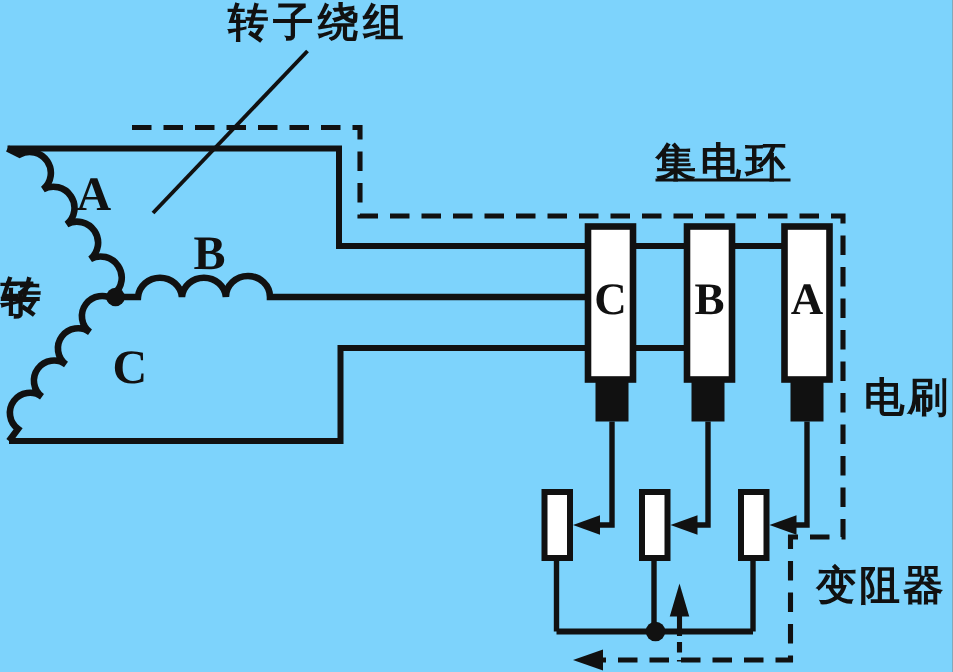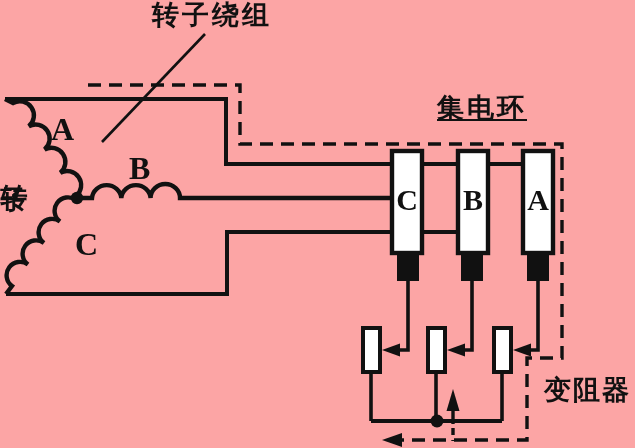--- a/index.html
+++ b/index.html
@@ -1,19 +1,19 @@
 <!DOCTYPE html>
 <html><head>
 <meta charset="utf-8">
 <style>
   html,body{margin:0;padding:0;background:#888;}
   .canvas{
     position:relative;
     width:635px;height:448px;
-    background:#fca5a5;
+    background:#7dd3fc;
     font-family:"Liberation Serif","DejaVu Serif",serif;
     overflow:hidden;
   }
   .canvas svg{position:absolute;left:0;top:0;}
   .lbl{
     position:absolute;
     color:#111;
     font-weight:bold;
     font-size:27px;
     letter-spacing:3px;
@@ -99,20 +99,21 @@
     <path d="M 453,428 V 441" fill="none" stroke="#111" stroke-width="3.4" stroke-dasharray="7 5"></path>
     <polygon points="453,389 446.5,411 459.5,411" fill="#111"></polygon>
   </svg>
 
   <div class="lbl" style="left:152px;top:2px;">转子绕组</div>
 
   <div class="lbl" style="left:437px;top:95px;text-decoration:underline;">集电环</div>
 
   <div class="lbl v-text" style="left:0px;top:162px;">转子</div>
 
+  <div class="lbl" style="left:576px;top:252px;letter-spacing:2px;">电刷</div>
 
   <div class="lbl" style="left:544px;top:377px;letter-spacing:2px;text-align:right;">变阻器</div>
 
   <div class="coil-lbl" style="left:51px;top:113px;">A</div>
   <div class="coil-lbl" style="left:129px;top:152px;">B</div>
   <div class="coil-lbl" style="left:75px;top:228px;">C</div>
 
   <div class="ring-lbl" style="left:392px;top:185px;">C</div>
   <div class="ring-lbl" style="left:458px;top:185px;">B</div>
   <div class="ring-lbl" style="left:523px;top:185px;">A</div>

